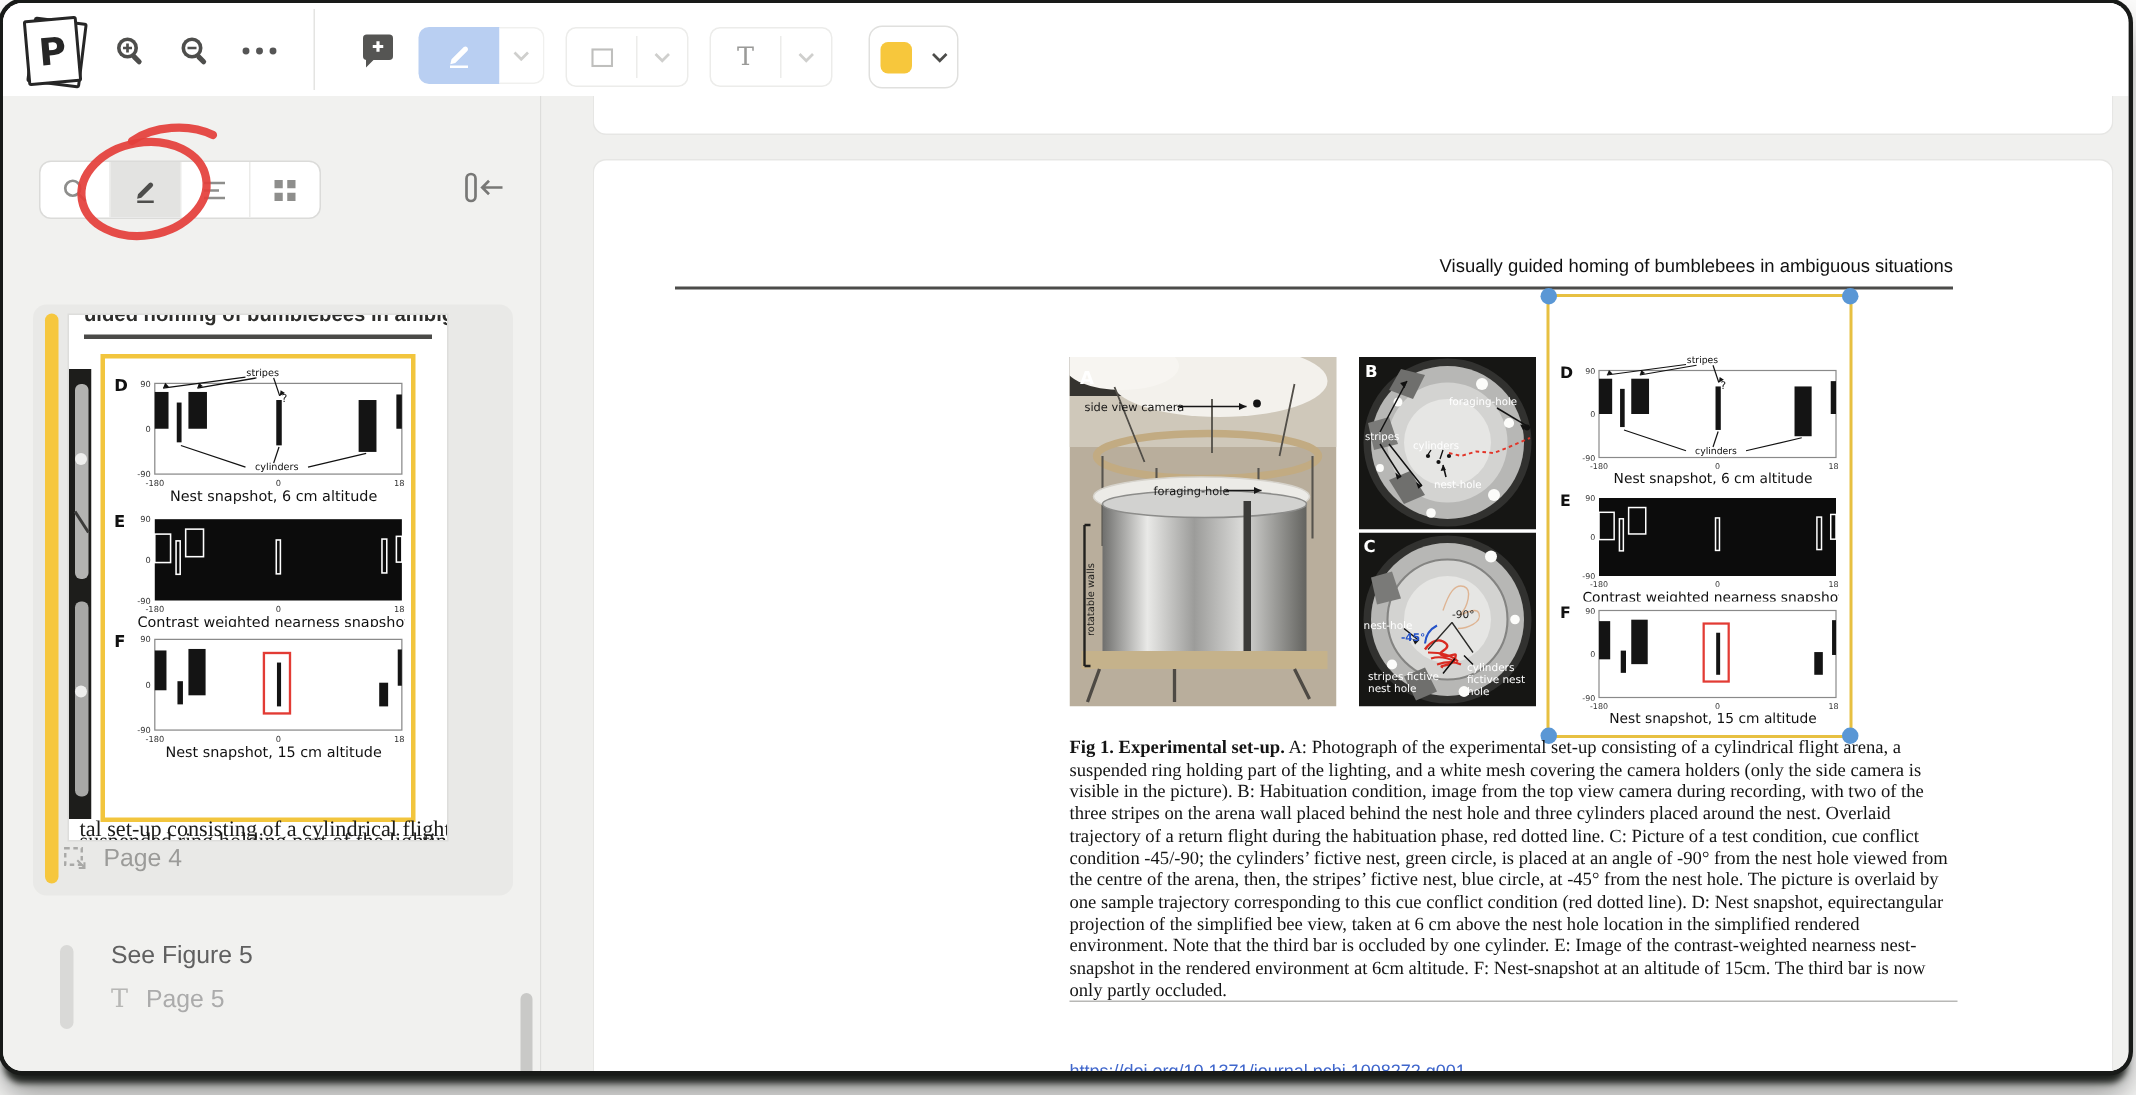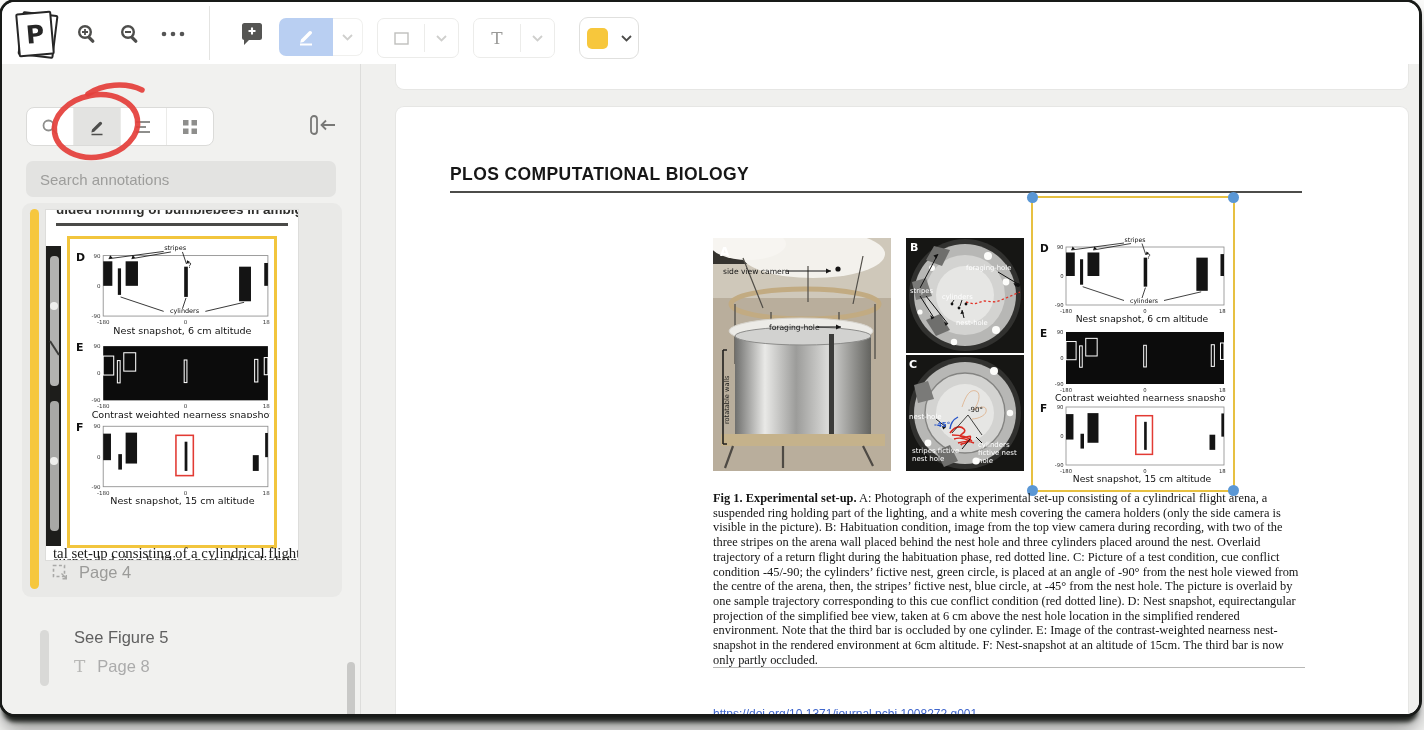--- a/index.html
+++ b/index.html
@@ -39,21 +39,21 @@
   .ann-card{position:absolute;left:20px;top:139px;width:320px;height:394px;background:#e9e9e7;border-radius:9px;cursor:pointer;}
   .hl-bar{position:absolute;left:8px;top:6px;width:9px;height:380px;border-radius:5px;background:#f6c73e;}
   .thumb{position:absolute;left:24px;top:7px;width:252px;height:350px;background:#fff;overflow:hidden;
     box-shadow:0 0 0 1px rgba(0,0,0,.05);}
   .thumb-header{position:absolute;left:10px;top:-8px;font-size:13.5px;font-weight:bold;color:#2e2e2c;white-space:nowrap;}
   .thumb-rule{position:absolute;left:10px;top:13px;width:232px;height:2.5px;background:#4a4a48;}
   .thumb-strip{position:absolute;left:0;top:36px;width:15px;height:300px;}
   .ybox{position:absolute;left:21px;top:26px;width:204px;height:306px;border:3.5px solid #f2c53d;background:#fff;}
   .ybox .panel{width:196px;margin:2px auto 0;}
   .thumb-cap{position:absolute;left:7px;font-family:"Liberation Serif",serif;font-size:14.8px;color:#1c1c1a;white-space:nowrap;}
-  .page-row{position:absolute;left:30px;top:360px;display:flex;align-items:center;gap:10px;color:#9b9b99;font-size:16.5px;}
+  .page-row{position:absolute;left:20px;top:360px;display:flex;align-items:center;gap:10px;color:#9b9b99;font-size:16.5px;}
   .ann-item2{position:absolute;left:20px;top:560px;width:320px;height:70px;cursor:pointer;}
   .gray-bar{position:absolute;left:18px;top:6px;width:9px;height:56px;border-radius:5px;background:#d9d9d7;}
   .ann2-title{position:absolute;left:52px;top:4px;font-size:16.5px;color:#606060;}
   .ann2-row{position:absolute;left:52px;top:32px;display:flex;align-items:center;gap:12px;color:#ababab;font-size:16.5px;}
   .t-icon{font-family:"DejaVu Serif",serif;font-size:17px;color:#b7b7b5;}
   .scroll-thumb{position:absolute;left:345px;top:598px;width:8px;height:120px;border-radius:4px;background:#c9c9c7;cursor:grab;}
   
   .main{position:absolute;left:359px;top:62px;right:0;bottom:0;background:#f0f0ee;}
   .page-prev{position:absolute;left:34px;top:-6px;width:1012px;height:31px;background:#fff;border:1px solid #e6e6e4;
     border-top:none;border-radius:0 0 9px 9px;}
@@ -204,21 +204,20 @@
       <path d="M58 22 C 72 12, 96 10, 112 18" fill="none" stroke="#e4403b" stroke-width="5.5" stroke-linecap="round" opacity=".93"></path>
     </svg>
 
     <button class="collapse-btn">
       <svg width="28" height="22" viewBox="0 0 28 22">
         <rect x="2" y="2" width="6" height="18" rx="3" fill="none" stroke="#787876" stroke-width="1.8"></rect>
         <path d="M26 11H13M17 6.5 12.5 11l4.5 4.5" fill="none" stroke="#787876" stroke-width="1.8"></path>
       </svg>
     </button>
 
-    <input class="search" type="text" placeholder="Search annotations" style="">
 
     <div class="ann-card">
       <span class="hl-bar"></span>
       <div class="thumb">
         <div class="thumb-header">uided homing of bumblebees in ambiguous</div>
         <div class="thumb-rule"></div>
         <svg class="thumb-strip" viewBox="0 0 15 300" preserveAspectRatio="none">
           <rect width="15" height="300" fill="#1d1d1b"></rect>
           <rect x="4" y="10" width="9" height="130" rx="4" fill="#b3b3b1"></rect>
           <rect x="4" y="155" width="9" height="130" rx="4" fill="#a8a8a6"></rect>
@@ -308,32 +307,32 @@
         </svg>
         <span>Page 4</span>
       </div>
     </div>
 
     <div class="ann-item2">
       <span class="gray-bar"></span>
       <div class="ann2-title">See Figure 5</div>
       <div class="ann2-row">
         <span class="t-icon">T</span>
-        <span>Page 8</span>
+        <span>Page 5</span>
       </div>
     </div>
 
     <span class="scroll-thumb"></span>
   </aside>
 
   <main class="main">
     <div class="page-prev"></div>
 
     <div class="page">
-      <div class="journal-header">PLOS COMPUTATIONAL BIOLOGY</div>
+      <div class="running-title">Visually guided homing of bumblebees in ambiguous situations</div>
       <div class="header-rule"></div>
 
       <svg class="photoA" viewBox="0 0 178 233">
         <defs>
           <linearGradient id="metal" x1="0" y1="0" x2="1" y2="0">
             <stop offset="0" stop-color="#6f6f6d"></stop>
               <stop offset=".22" stop-color="#e9e9e7"></stop>
             <stop offset=".45" stop-color="#9c9c9a"></stop>
               <stop offset=".68" stop-color="#d9d9d7"></stop>
             <stop offset="1" stop-color="#63635f"></stop>

